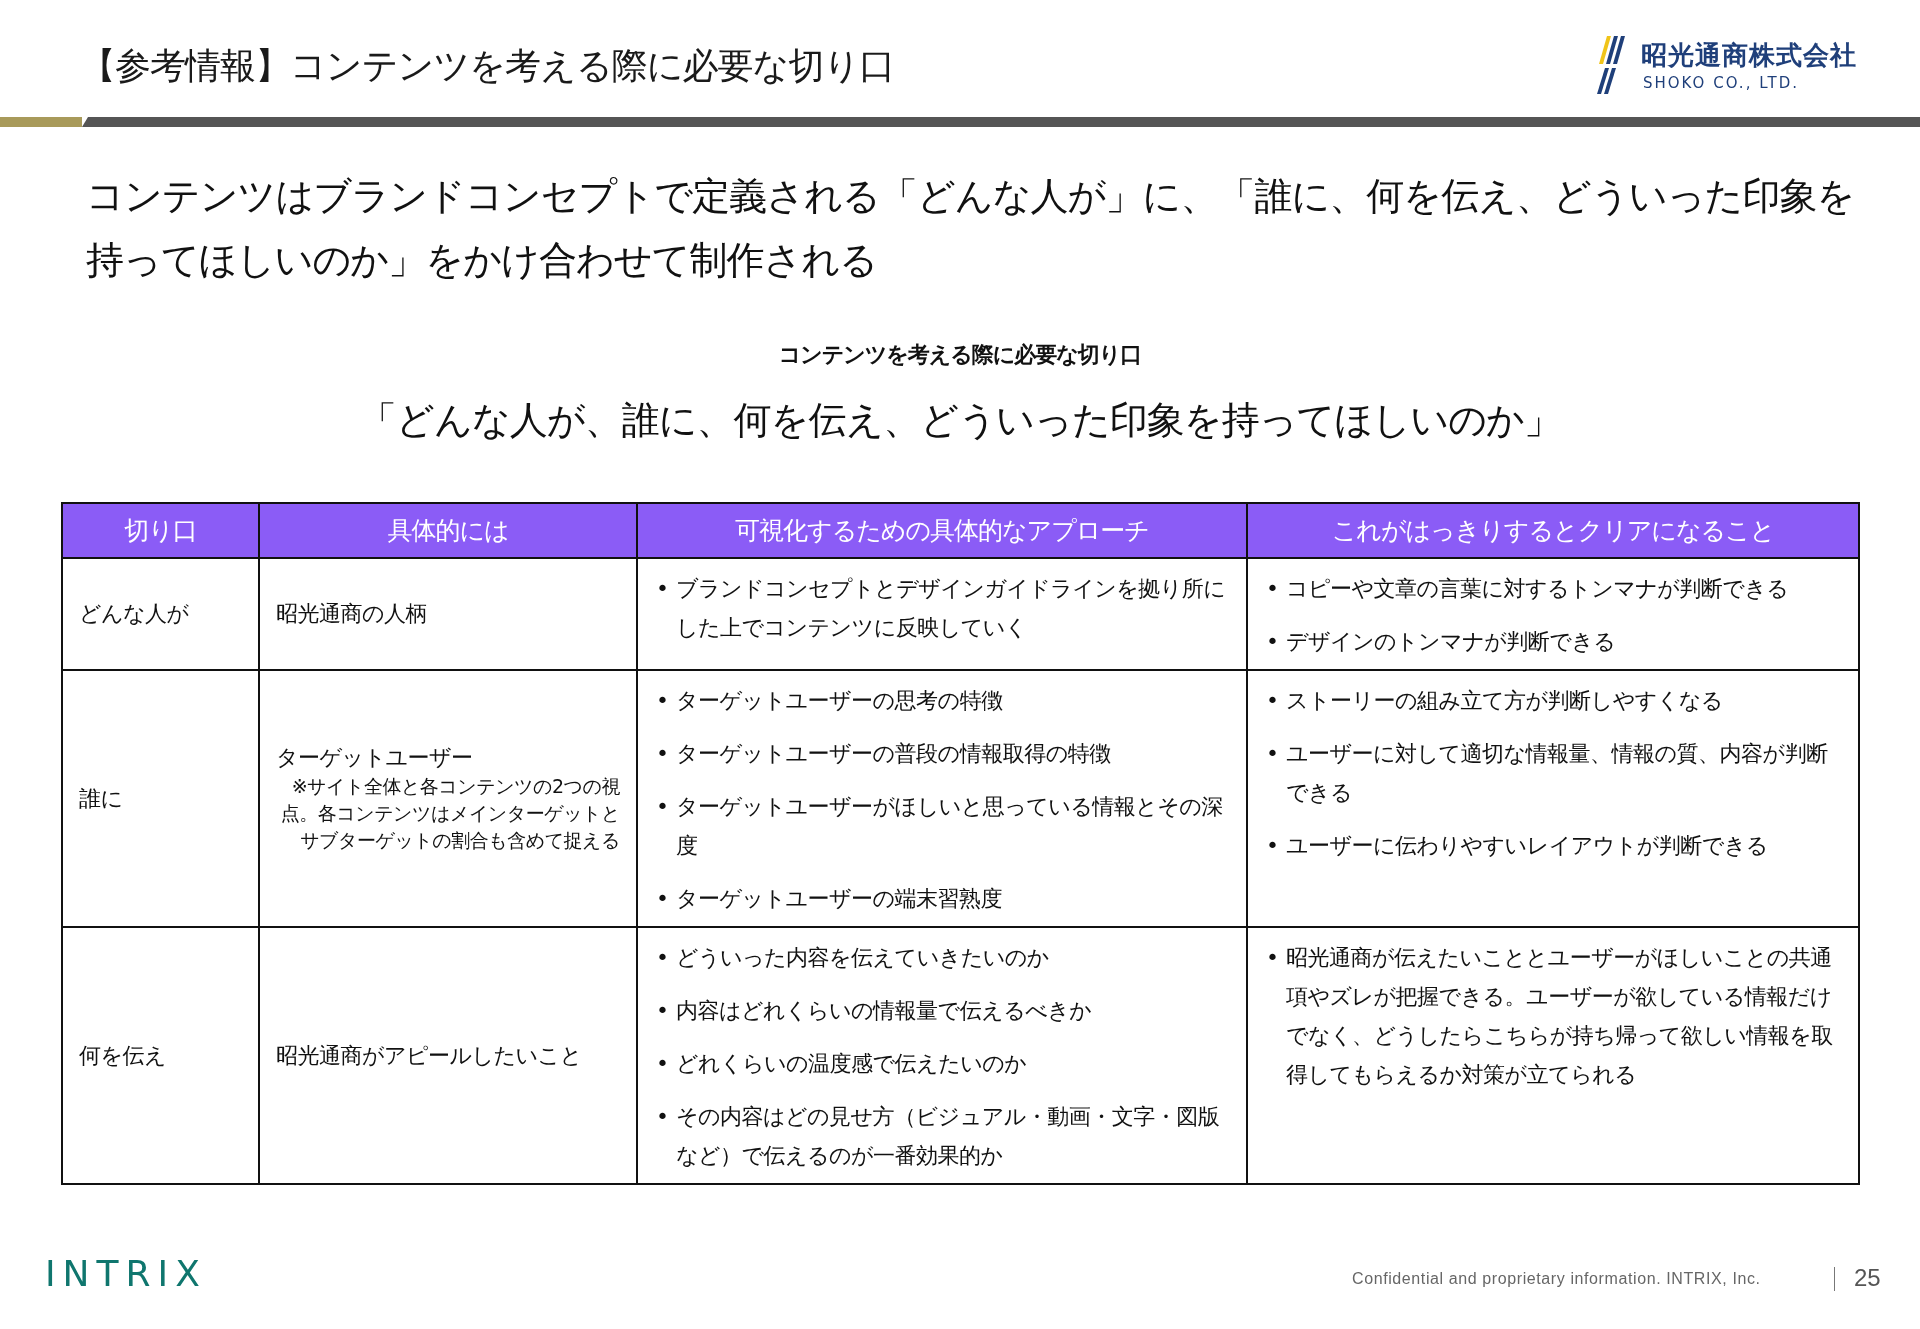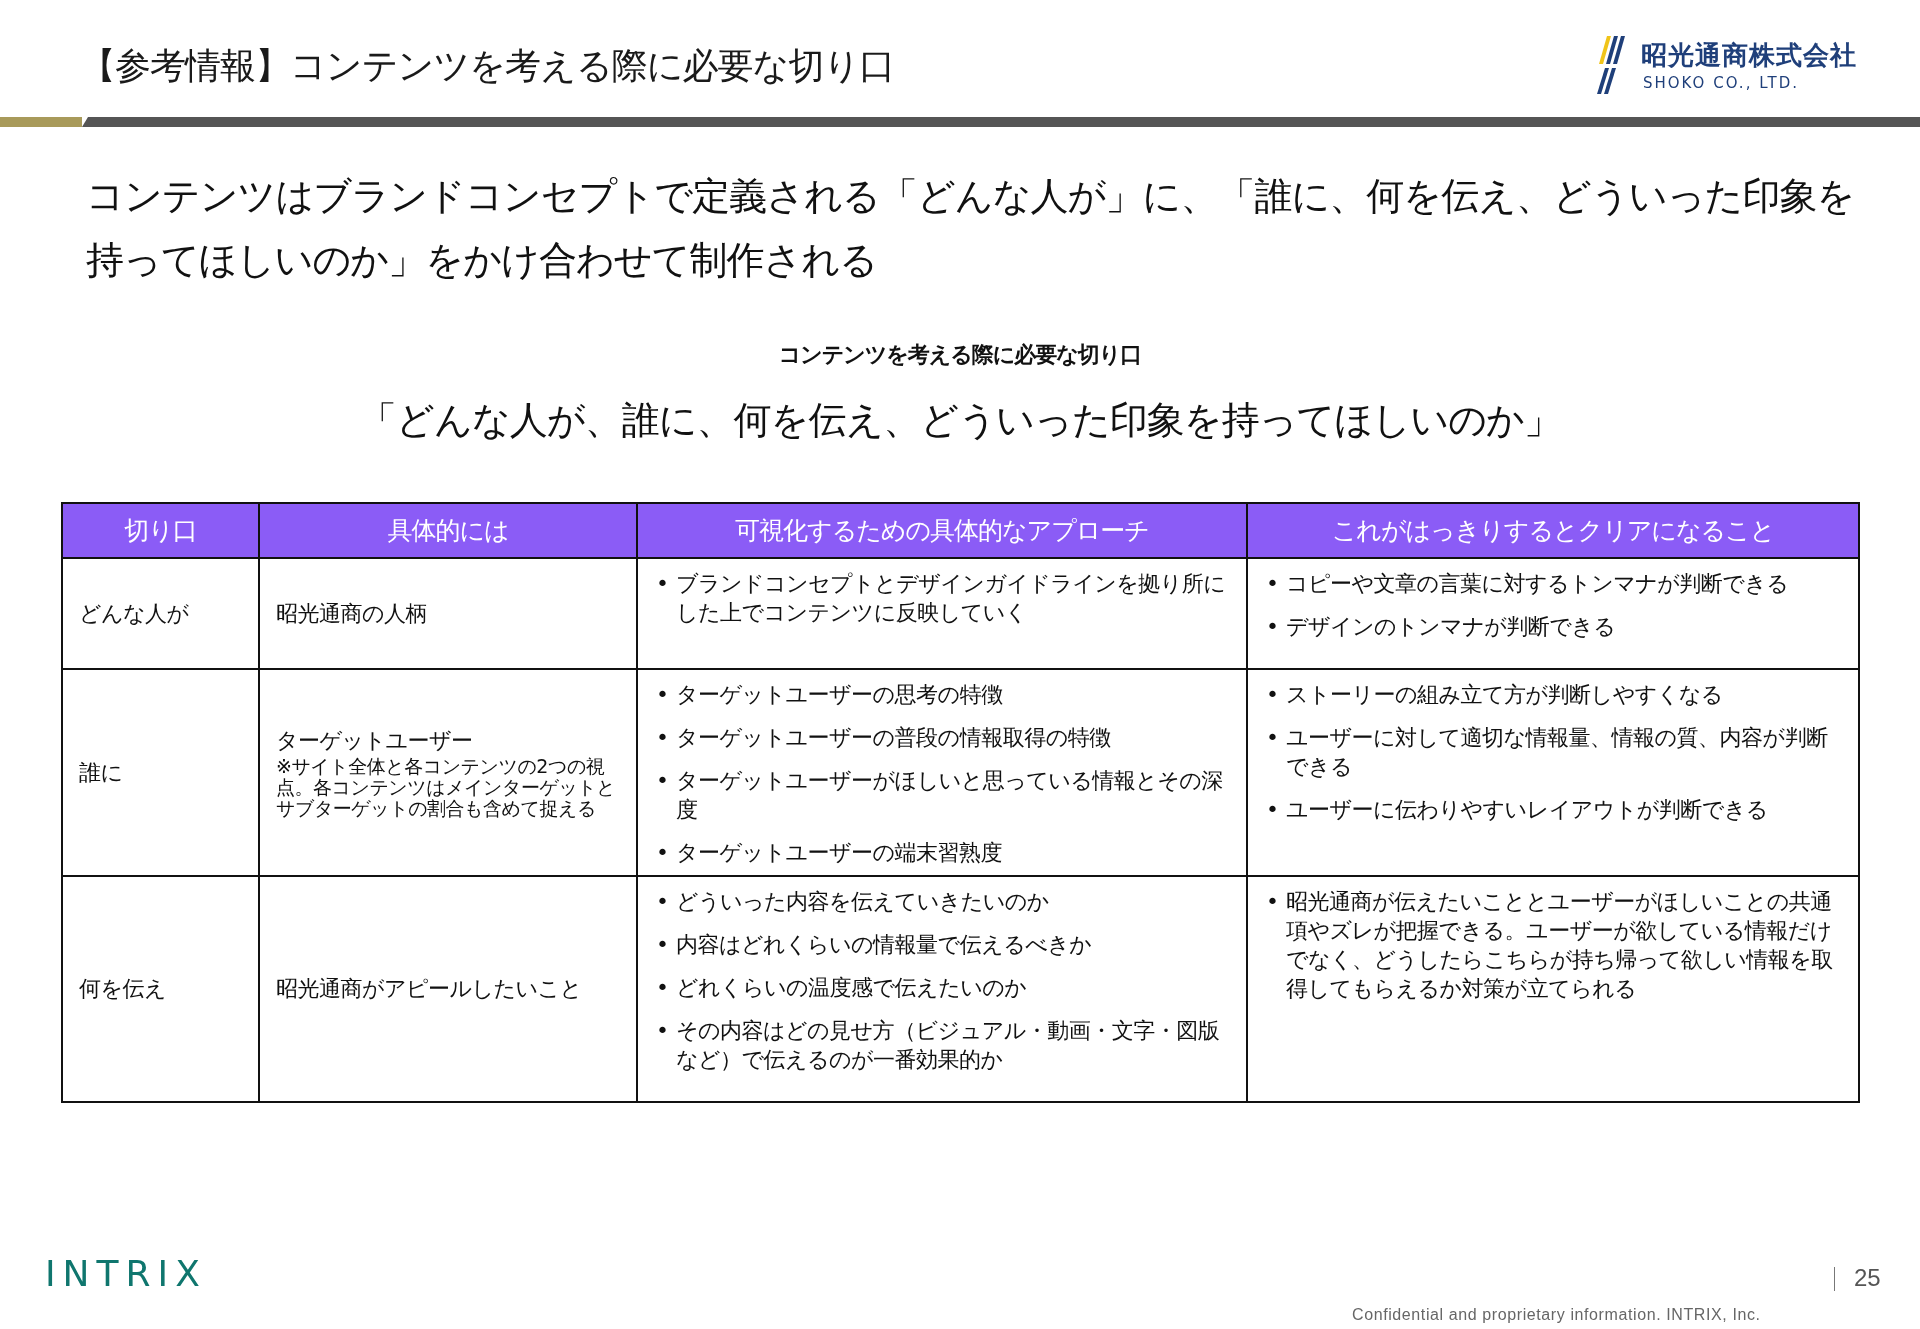--- a/index.html
+++ b/index.html
@@ -21,33 +21,33 @@
 
     .sub-label { position: absolute; left: 0; width: 1920px; top: 340px; text-align: center; font-size: 22px; font-weight: bold; color: #111; letter-spacing: -1px; }
     .quote { position: absolute; left: 0; width: 1920px; top: 395px; text-align: center; font-size: 38px; color: #111; letter-spacing: -1px; }
 
     table.grid { position: absolute; left: 61px; top: 502px; width: 1797px; border-collapse: collapse; table-layout: fixed; }
     table.grid th, table.grid td { border: 2.5px solid #111; }
     table.grid th { background: #8b5cf6; color: #ffffff; font-weight: normal; font-size: 25px; height: 55px; text-align: center; letter-spacing: -1px; }
     table.grid td { vertical-align: middle; font-size: 22px; color: #111; padding: 8px 16px; letter-spacing: -0.5px; line-height: 30px; }
     table.grid td.top { vertical-align: top; padding-top: 10px; }
     .col1 { width: 197px; } .col2 { width: 378px; } .col3 { width: 610px; } .col4 { width: 612px; }
-    .note { font-size: 19px; line-height: 21px; display: block; }
+    .note { font-size: 19px; line-height: 27px; display: block; text-align: right; }
     ul.bullets { list-style: none; }
-    ul.bullets li { position: relative; padding-left: 22px; margin-bottom: 14px; line-height: 29px; }
+    ul.bullets li { position: relative; padding-left: 22px; margin-bottom: 14px; line-height: 39px; }
     ul.bullets li:last-child { margin-bottom: 0; }
     ul.bullets li::before { content: "•"; position: absolute; left: 2px; top: 0; }
 
     tr.r1 td { height: 111px; }
     tr.r2 td { height: 180px; }
     tr.r3 td { height: 226px; }
     tr.r4 td { height: 165px; }
 
     .footer-logo { position: absolute; left: 45px; top: 1253px; font-size: 36px; color: #0f766e; letter-spacing: 7px; font-family: "DejaVu Sans", sans-serif; }
-    .footer-conf { position: absolute; left: 1352px; top: 1306px; font-size: 16px; color: #666; font-family: "Liberation Sans", sans-serif; letter-spacing: 0.6px; white-space: nowrap; }
+    .footer-conf { position: absolute; left: 1352px; top: 1270px; font-size: 16px; color: #666; font-family: "Liberation Sans", sans-serif; letter-spacing: 0.6px; white-space: nowrap; }
     .footer-sep { position: absolute; left: 1834px; top: 1267px; width: 1px; height: 24px; background: #777; }
     .footer-page { position: absolute; left: 1854px; top: 1264px; font-size: 24px; color: #555; font-family: "Liberation Sans", sans-serif; }
   </style>
 </head>
 <body>
 
 <div class="slide-title">【参考情報】コンテンツを考える際に必要な切り口</div>
 
 <div class="logo">
   <svg class="logo-marks" viewBox="0 0 40 62">

